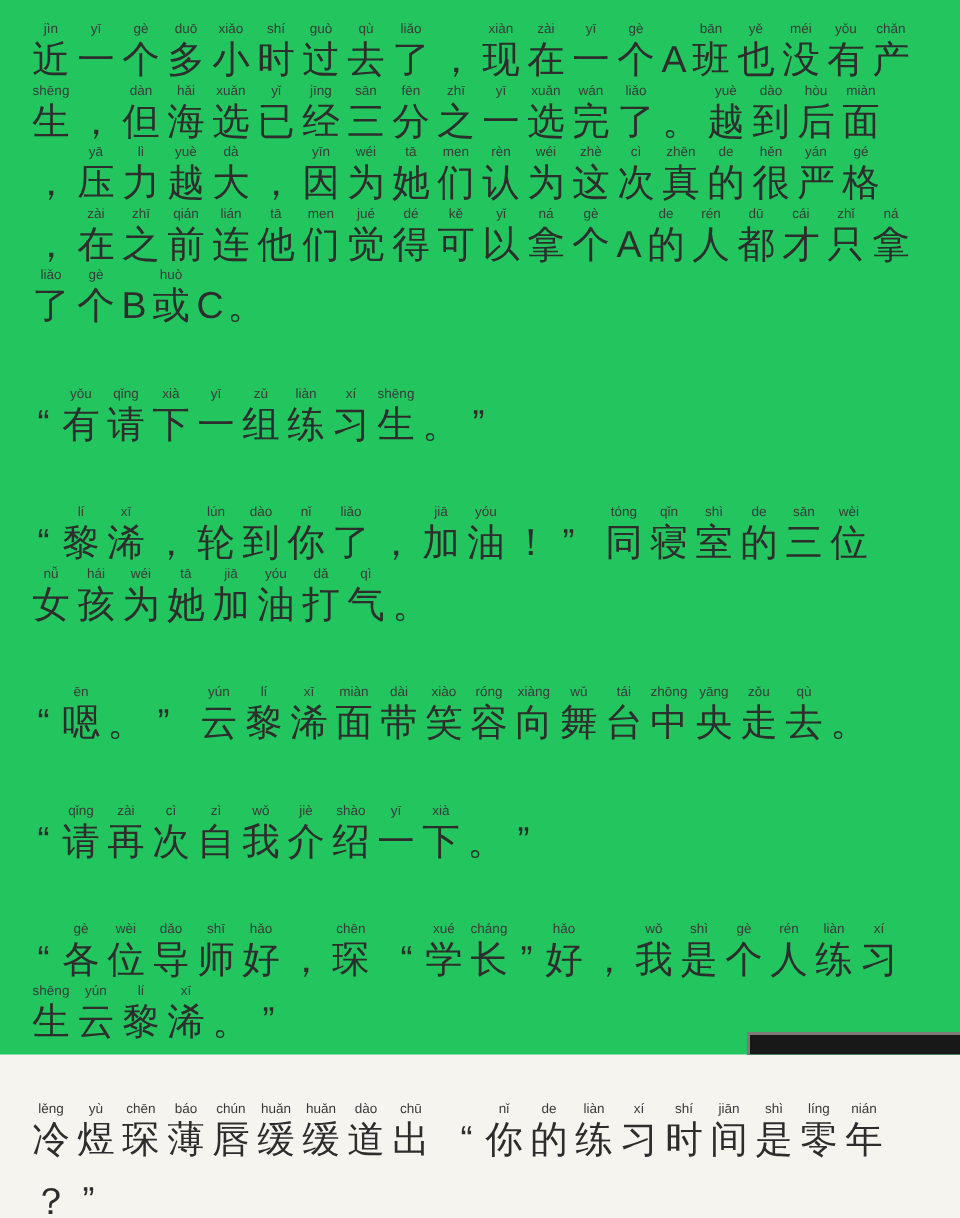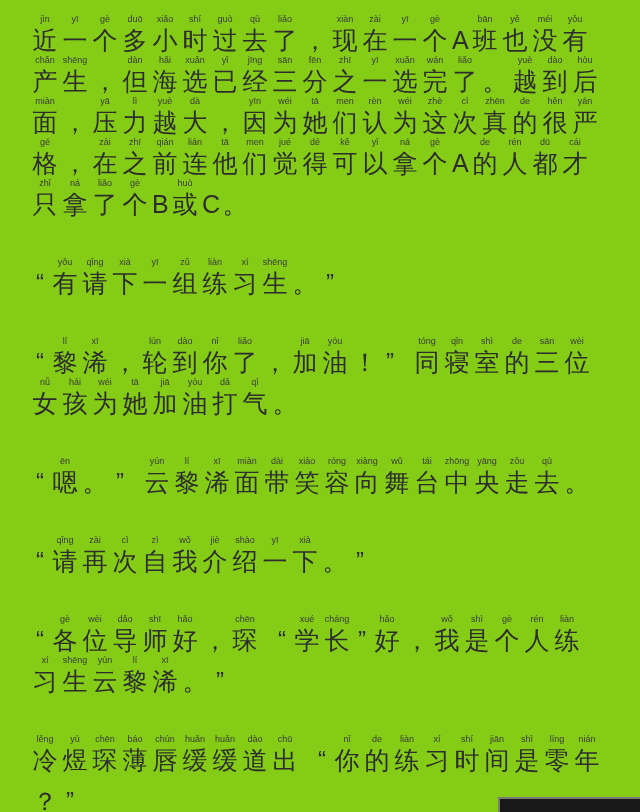--- a/index.html
+++ b/index.html
@@ -7,24 +7,24 @@
     padding: 0;
     width: 640px;
     height: 812px;
     background: #f6f4ef;
     overflow: hidden;
     font-family: "Liberation Sans", "DejaVu Sans", sans-serif;
   }
   .page {
     position: relative;
     width: 640px;
-    height: 812px;
-    background: #84cc16;
+    height: 703px;
+    background: #22c55e;
     box-sizing: border-box;
-    padding: 14px 30px 0 30px;
+    padding: 14px 30px 0 19px;
     color: #2d2d2d;
   }
   .para {
     line-height: 0;
     margin: 0 0 38px 0;
     word-break: break-all;
   }
   .para:last-child { margin-bottom: 0; }
   .token {
     display: inline-block;

